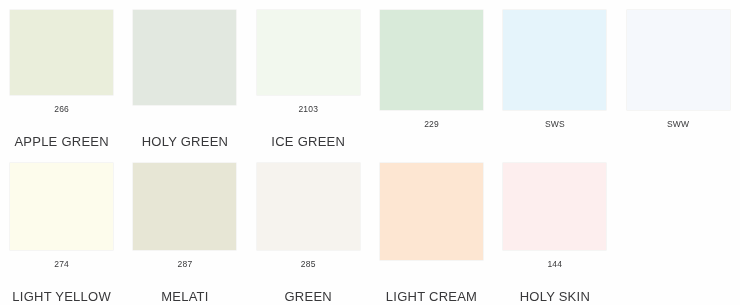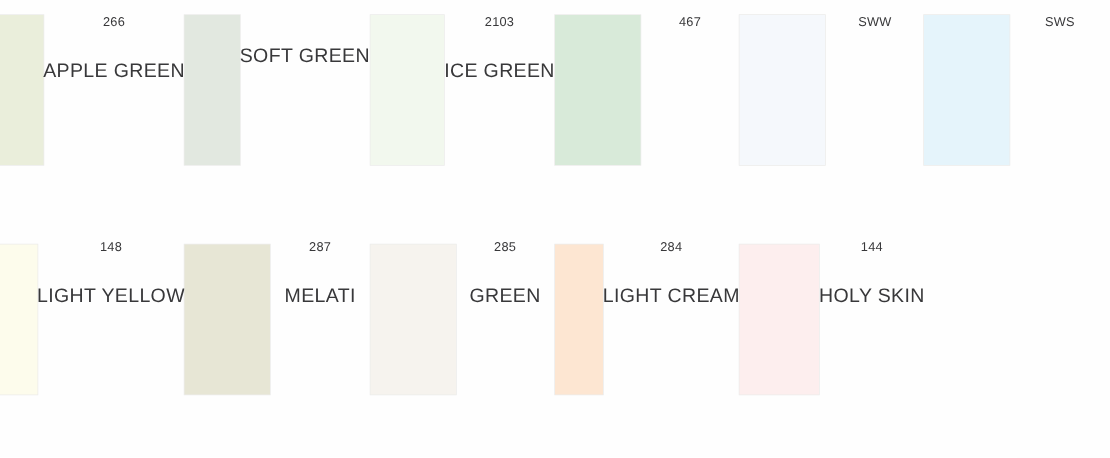--- a/index.html
+++ b/index.html
@@ -31,22 +31,22 @@
     width: 740px;
     height: 305px;
     display: grid;
     grid-template-columns: repeat(6, 123.3px);
     grid-template-rows: 150px 155px;
   }
 
   .swatch-cell {
     position: relative;
     display: flex;
-    flex-direction: row;
-    align-items: flex-start;
+    flex-direction: column;
+    align-items: center;
     box-sizing: border-box;
   }
 
   .swatch-chip {
     width: 103px;
     height: 100px;
     margin-top: 10px;
     box-sizing: border-box;
     background: #ffffff;
     box-shadow: 0 0 0 0.5px rgba(175,175,170,0.22);
@@ -95,59 +95,59 @@
       <div class="swatch-chip" style="background: rgb(234, 238, 219);"></div>
       <div class="swatch-caption">
         <span class="swatch-code">266</span>
         <span class="swatch-name">APPLE GREEN</span>
       </div>
     </div>
 
     <div class="swatch-cell row-top">
       <div class="swatch-chip" style="background: rgb(226, 232, 224);"></div>
       <div class="swatch-caption">
-        <span class="swatch-name">SOFT GREEN</span>
+        <span class="swatch-name">HOLY GREEN</span>
       </div>
     </div>
 
     <div class="swatch-cell row-top">
       <div class="swatch-chip" style="background: rgb(242, 248, 238);"></div>
       <div class="swatch-caption">
         <span class="swatch-code">2103</span>
         <span class="swatch-name">ICE GREEN</span>
       </div>
     </div>
 
     <div class="swatch-cell row-top">
       <div class="swatch-chip" style="background: rgb(216, 234, 217);"></div>
       <div class="swatch-caption">
-        <span class="swatch-code">467</span>
+        <span class="swatch-code">229</span>
+      </div>
+    </div>
+
+    <div class="swatch-cell row-top">
+      <div class="swatch-chip" style="background: rgb(229, 244, 251);"></div>
+      <div class="swatch-caption">
+        <span class="swatch-code">SWS</span>
+
       </div>
     </div>
 
     <div class="swatch-cell row-top">
       <div class="swatch-chip" style="background: rgb(245, 248, 252);"></div>
       <div class="swatch-caption">
         <span class="swatch-code">SWW</span>
 
       </div>
     </div>
 
-    <div class="swatch-cell row-top">
-      <div class="swatch-chip" style="background: rgb(229, 244, 251);"></div>
-      <div class="swatch-caption">
-        <span class="swatch-code">SWS</span>
-
-      </div>
-    </div>
-
     <div class="swatch-cell row-bottom">
       <div class="swatch-chip" style="background: rgb(253, 252, 236);"></div>
       <div class="swatch-caption">
-        <span class="swatch-code">148</span>
+        <span class="swatch-code">274</span>
         <span class="swatch-name">LIGHT YELLOW</span>
       </div>
     </div>
 
     <div class="swatch-cell row-bottom">
       <div class="swatch-chip" style="background: rgb(231, 230, 213);"></div>
       <div class="swatch-caption">
         <span class="swatch-code">287</span>
         <span class="swatch-name">MELATI</span>
       </div>
@@ -158,21 +158,20 @@
       <div class="swatch-caption">
         <span class="swatch-code">285</span>
         <span class="swatch-name">GREEN</span>
       </div>
     </div>
 
 
     <div class="swatch-cell row-bottom">
       <div class="swatch-chip" style="background: rgb(253, 230, 210);"></div>
       <div class="swatch-caption">
-        <span class="swatch-code">284</span>
         <span class="swatch-name">LIGHT CREAM</span>
       </div>
     </div>
 
     <div class="swatch-cell row-bottom">
       <div class="swatch-chip" style="background: rgb(253, 238, 238);"></div>
       <div class="swatch-caption">
         <span class="swatch-code">144</span>
         <span class="swatch-name">HOLY SKIN</span>
       </div>

